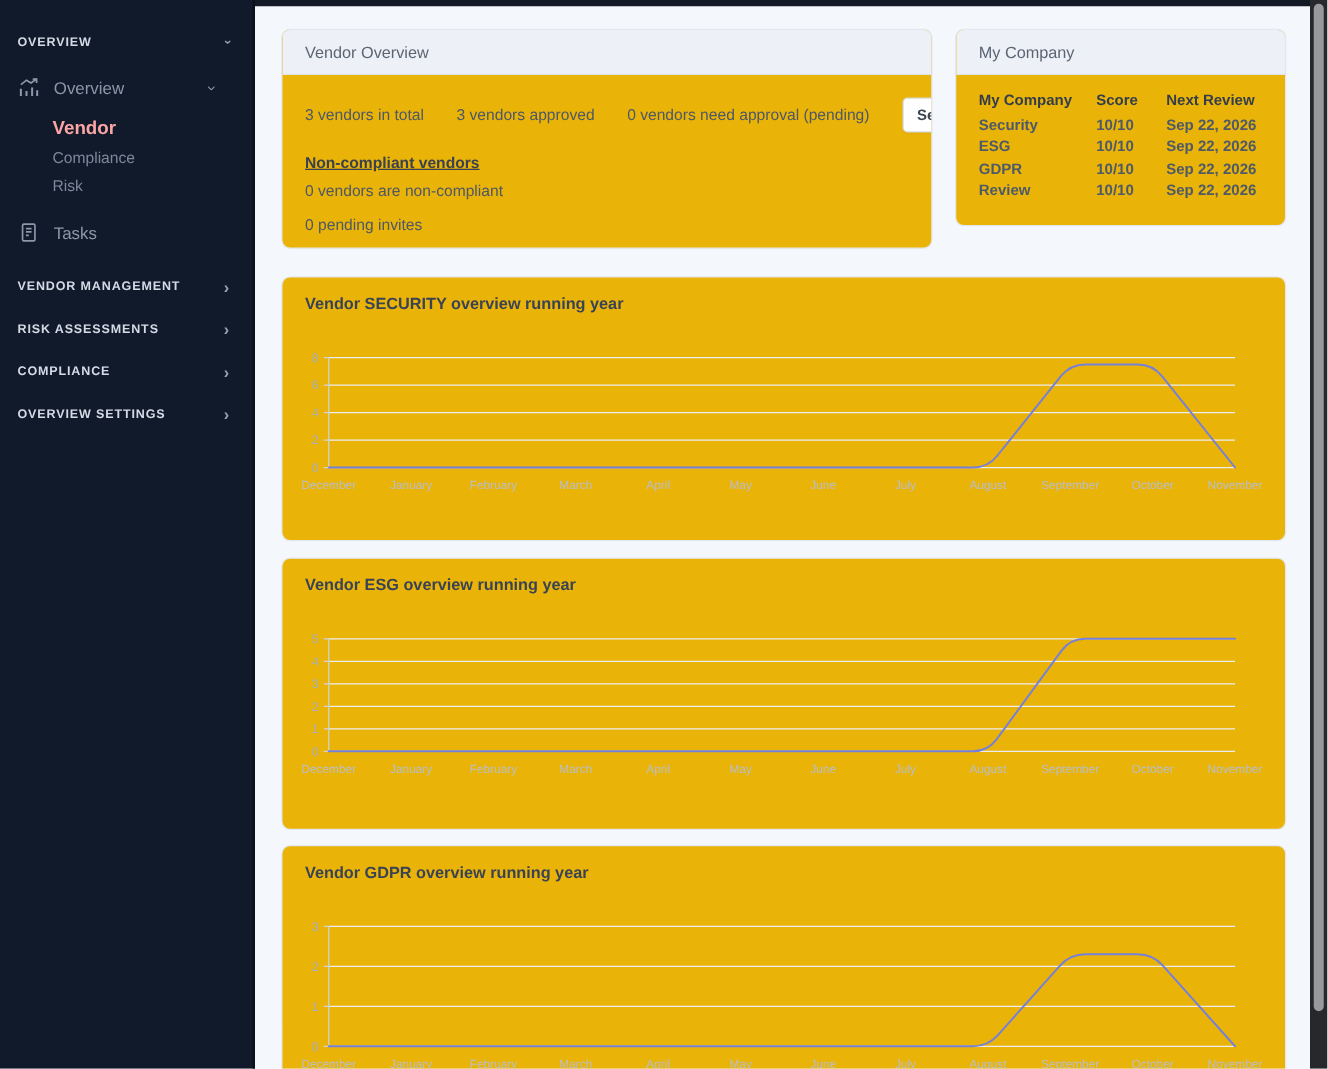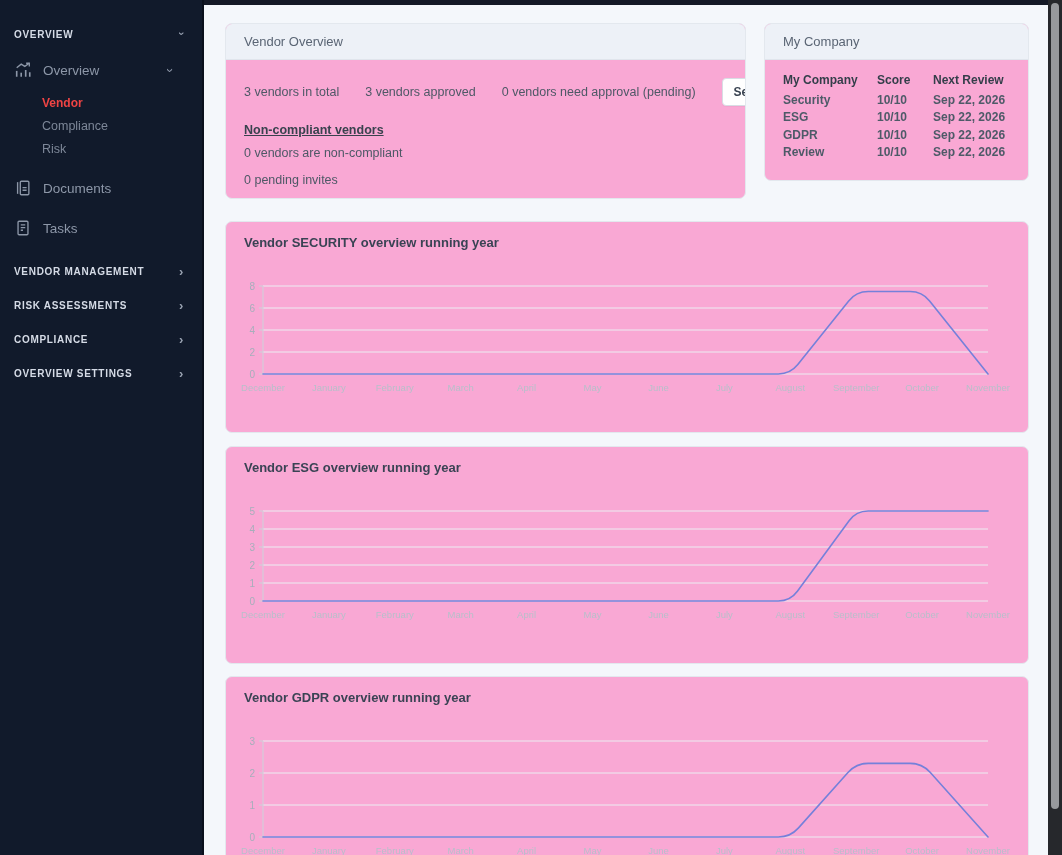--- a/index.html
+++ b/index.html
@@ -15,30 +15,30 @@
   .side-section-header .chev { color:#949dae; font-size:11px; }
   .hdr-top { margin-top:27px; }
   .nav-item { display:flex; align-items:center; gap:11px; padding:0 30px 0 14px;
              height:20px; font-size:13.5px; color:#8d97a8; cursor:pointer; }
   .nav-item .lbl { flex:1; }
   .nav-item svg { width:18px; height:18px; flex:none; }
   .chev-down { display:inline-block; transform:rotate(90deg); font-size:13px; color:#8d97a8; }
   .chev-right { display:inline-block; font-size:13px; color:#9aa3b2; }
   .sub-list { margin:16px 0 0 42px; display:flex; flex-direction:column; gap:9px; }
   .sub-item { font-size:12.5px; color:#7d8798; cursor:pointer; height:14px; line-height:14px; }
-  .sub-item.active { color:#ef4444; font-weight:bold; font-size:12px; }
+  .sub-item.active { color:#fca5a5; font-weight:bold; font-size:15px; }
   .mt19{margin-top:19px;} .mt22{margin-top:22px;} .mt26{margin-top:26px;} .mt20{margin-top:20px;}
 
   
   .main { flex:1; height:855px; overflow:hidden; background:#f4f7fb; }
   .top-strip { height:5px; background:#141926; }
   .content { padding:18px 19px 0 21px; }
   .row1 { display:flex; gap:18px; align-items:flex-start; }
 
-  .card { background:#f9a8d4; border:1px solid #e3e8ee; border-radius:7px; overflow:hidden; }
+  .card { background:#eab308; border:1px solid #e3e8ee; border-radius:7px; overflow:hidden; }
   .card-header { background:#edf1f7; border-bottom:1px solid #e0e5ec; height:36px;
                  display:flex; align-items:center; padding:0 18px; font-size:13px; color:#5a6574; }
 
   .vo-card { width:521px; height:176px; }
   .vo-body { padding:0 18px; }
   .stats-row { display:flex; align-items:center; gap:26px; margin-top:18px; }
   .stat { font-size:12.5px; color:#4e5866; white-space:nowrap; }
   .btn { background:#fff; border:1px solid #d8dde4; border-radius:4px; padding:6px 11px;
          font-size:12px; font-weight:bold; color:#3a4452; cursor:pointer;
          box-shadow:0 1px 1px rgba(0,0,0,.03); font-family:inherit; white-space:nowrap; }
@@ -87,28 +87,20 @@
     <span class="lbl">Overview</span>
     <span class="chev-down">›</span>
   </div>
 
   <div class="sub-list">
     <div class="sub-item active">Vendor</div>
     <div class="sub-item">Compliance</div>
     <div class="sub-item">Risk</div>
   </div>
 
-  <div class="nav-item mt22">
-    <svg viewBox="0 0 20 20" fill="none" stroke="currentColor" stroke-width="1.5">
-      <path d="M4 3.5 V16.5"></path>
-        <rect x="7" y="2.5" width="9.5" height="15" rx="1.2"></rect>
-      <path d="M9.5 9.5 h4.5 M9.5 12.5 h4.5"></path>
-    </svg>
-    <span class="lbl">Documents</span>
-  </div>
 
   <div class="nav-item mt20">
     <svg viewBox="0 0 20 20" fill="none" stroke="currentColor" stroke-width="1.5">
       <rect x="4.5" y="2.5" width="11" height="15" rx="1.2"></rect>
         <path d="M7.5 6.5 h5 M7.5 9.5 h5 M7.5 12.5 h2.5"></path>
     </svg>
     <span class="lbl">Tasks</span>
   </div>
 
   <div class="side-section-header mt26">

